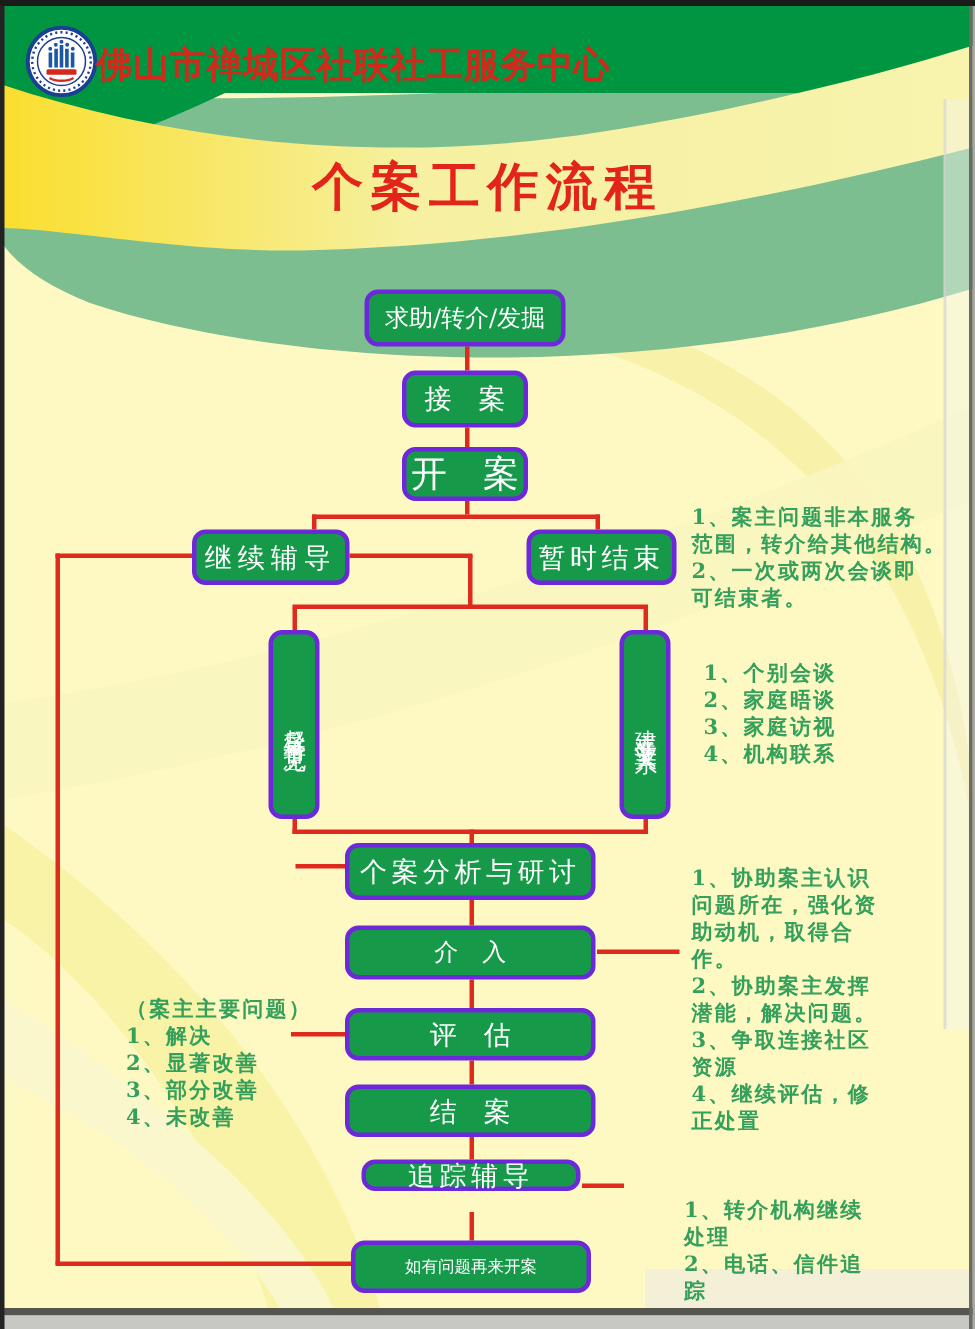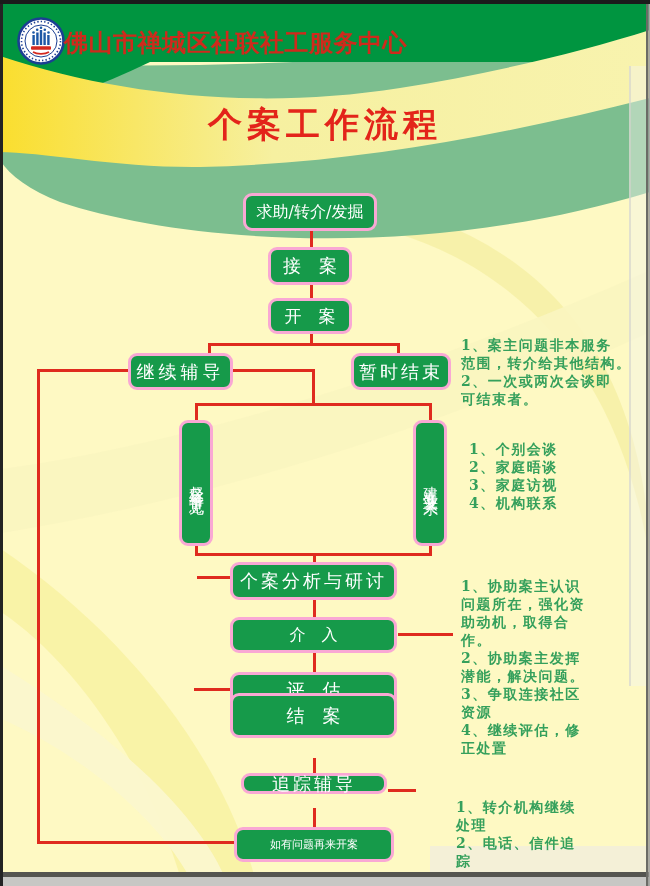--- a/index.html
+++ b/index.html
@@ -18,21 +18,21 @@
   }
   #logo{position:absolute; left:17px; top:17px; width:48px; height:48px;}
   #main-title{
     position:absolute; left:160px; top:102px; width:330px; text-align:center;
     font-size:34px; font-weight:600; color:#e3241a; letter-spacing:5px;
     font-family:"DejaVu Serif","Liberation Serif",serif; white-space:pre;
   }
   
   .box{
     position:absolute; box-sizing:border-box;
-    background:#169a4a; border:3px solid #f9a8d4; border-radius:9px;
+    background:#169a4a; border:3px solid #6d28d9; border-radius:9px;
     color:#ffffff; display:flex; align-items:center; justify-content:center;
     font-family:"DejaVu Serif","Liberation Serif",serif;
     white-space:pre; text-align:center;
   }
   .vbox{writing-mode:vertical-rl; font-size:15px; letter-spacing:3px;}
   
   .v,.h{position:absolute; background:#df2b1e;}
   .v{width:3px;} .h{height:3px;}
   
   .note{
@@ -121,29 +121,29 @@
   <div class="h" style="left:195px;top:403px;width:237px"></div>
   <div class="h" style="left:195px;top:553px;width:237px"></div>
   <div class="h" style="left:197px;top:576px;width:33px"></div>
   <div class="h" style="left:398px;top:633px;width:55px"></div>
   <div class="h" style="left:194px;top:688px;width:36px"></div>
   <div class="h" style="left:388px;top:789px;width:28px"></div>
   <div class="h" style="left:37px;top:841px;width:197px"></div>
 
   <div class="box" style="left:243px;top:193px;width:134px;height:38px;font-size:16px">求助/转介/发掘</div>
   <div class="box" style="left:268px;top:247px;width:84px;height:38px;font-size:18px">接　案</div>
-  <div class="box" style="left:268px;top:298px;width:84px;height:36px;font-size:17px">开　案</div>
+  <div class="box" style="left:268px;top:298px;width:84px;height:36px;font-size:24px">开　案</div>
   <div class="box" style="left:128px;top:353px;width:105px;height:37px;font-size:18px;letter-spacing:4px">继续辅导</div>
   <div class="box" style="left:351px;top:353px;width:100px;height:37px;font-size:18px;letter-spacing:3px">暂时结束</div>
   <div class="box vbox" style="left:179px;top:420px;width:34px;height:126px">督导给予意见</div>
   <div class="box vbox" style="left:413px;top:420px;width:34px;height:126px">建立专业关系</div>
   <div class="box" style="left:230px;top:562px;width:167px;height:38px;font-size:18px;letter-spacing:3px">个案分析与研讨</div>
   <div class="box" style="left:230px;top:617px;width:167px;height:36px;font-size:16px">介　入</div>
   <div class="box" style="left:230px;top:672px;width:167px;height:35px;font-size:18px">评　估</div>
-  <div class="box" style="left:230px;top:693px;width:167px;height:45px;font-size:18px">结　案</div>
+  <div class="box" style="left:230px;top:723px;width:167px;height:35px;font-size:18px">结　案</div>
   <div class="box" style="left:241px;top:773px;width:146px;height:21px;font-size:18px;letter-spacing:3px">追踪辅导</div>
   <div class="box" style="left:234px;top:827px;width:160px;height:35px;font-size:11px">如有问题再来开案</div>
 
   <div class="note" style="left:461px;top:336px;width:186px">1、案主问题非本服务
 范围，转介给其他结构。
 2、一次或两次会谈即
 可结束者。</div>
   <div class="note" style="left:469px;top:440px;width:160px">1、个别会谈
 2、家庭晤谈
 3、家庭访视
@@ -151,18 +151,23 @@
   <div class="note" style="left:461px;top:577px;width:170px">1、协助案主认识
 问题所在，强化资
 助动机，取得合
 作。
 2、协助案主发挥
 潜能，解决问题。
 3、争取连接社区
 资源
 4、继续评估，修
 正处置</div>
+  <div class="note" style="left:84px;top:664px;width:160px">（案主主要问题）
+1、解决
+2、显著改善
+3、部分改善
+4、未改善</div>
   <div class="note" style="left:456px;top:798px;width:155px">1、转介机构继续
 处理
 2、电话、信件追
 踪</div>
 
 </div>
 
 </body></html>

